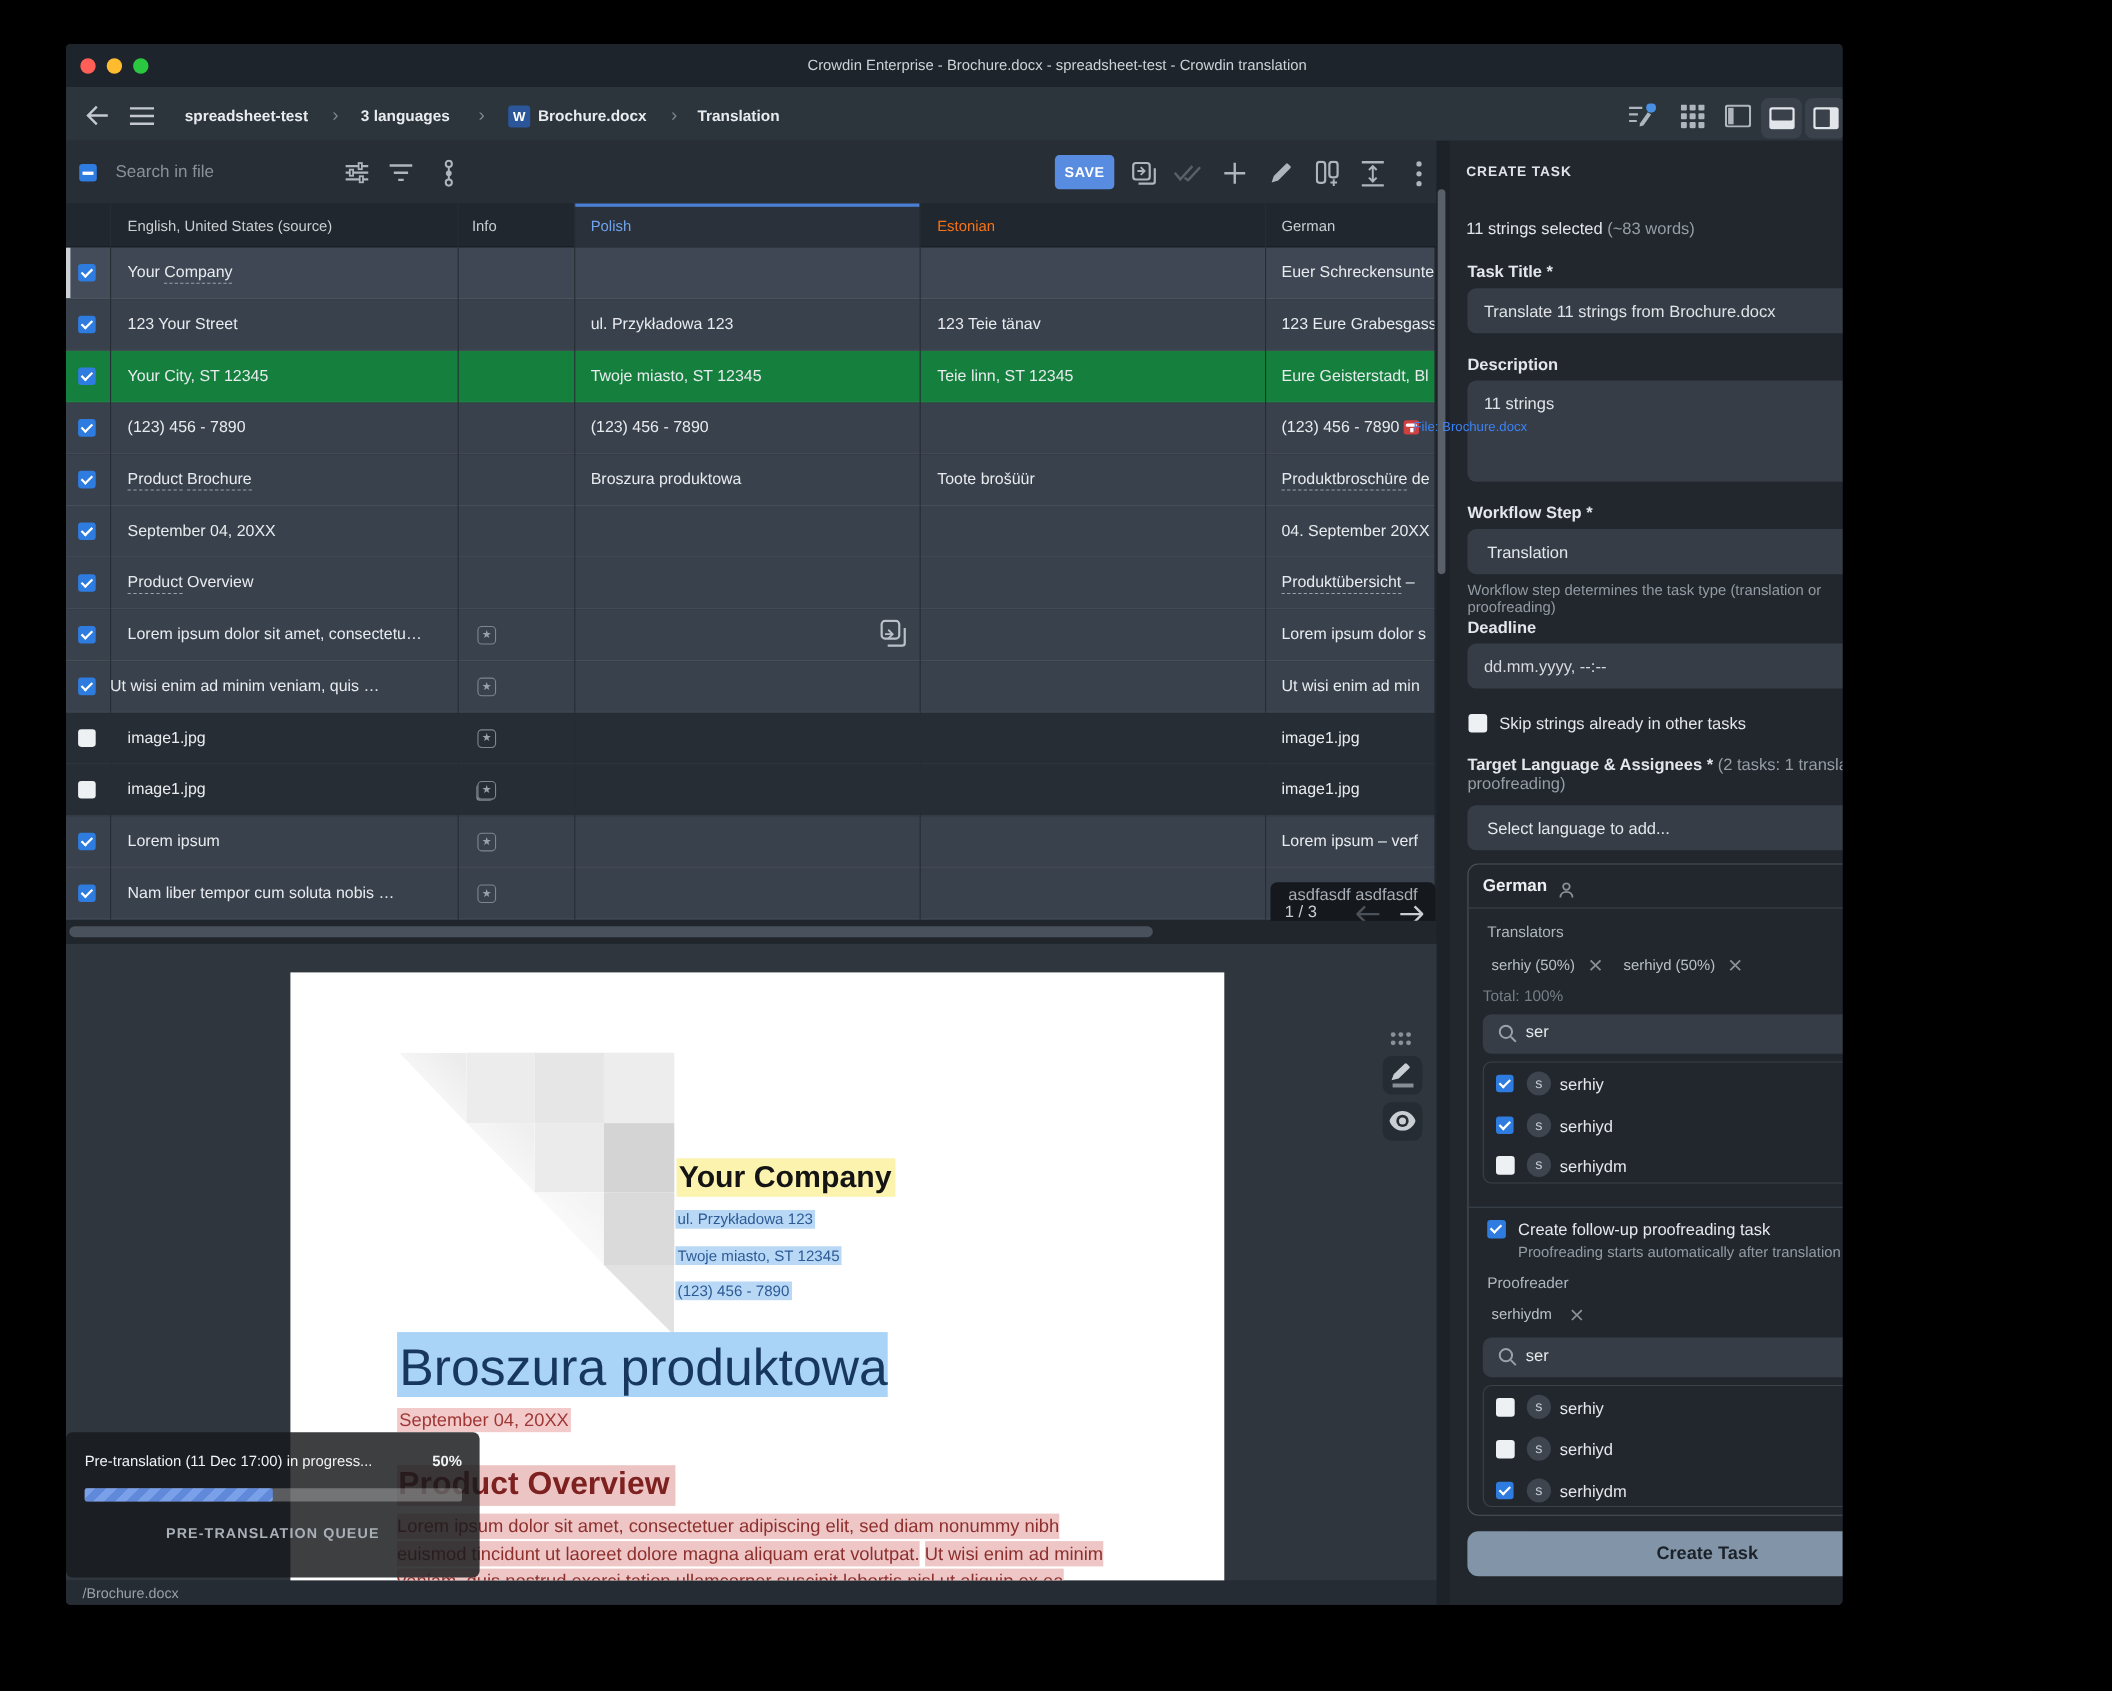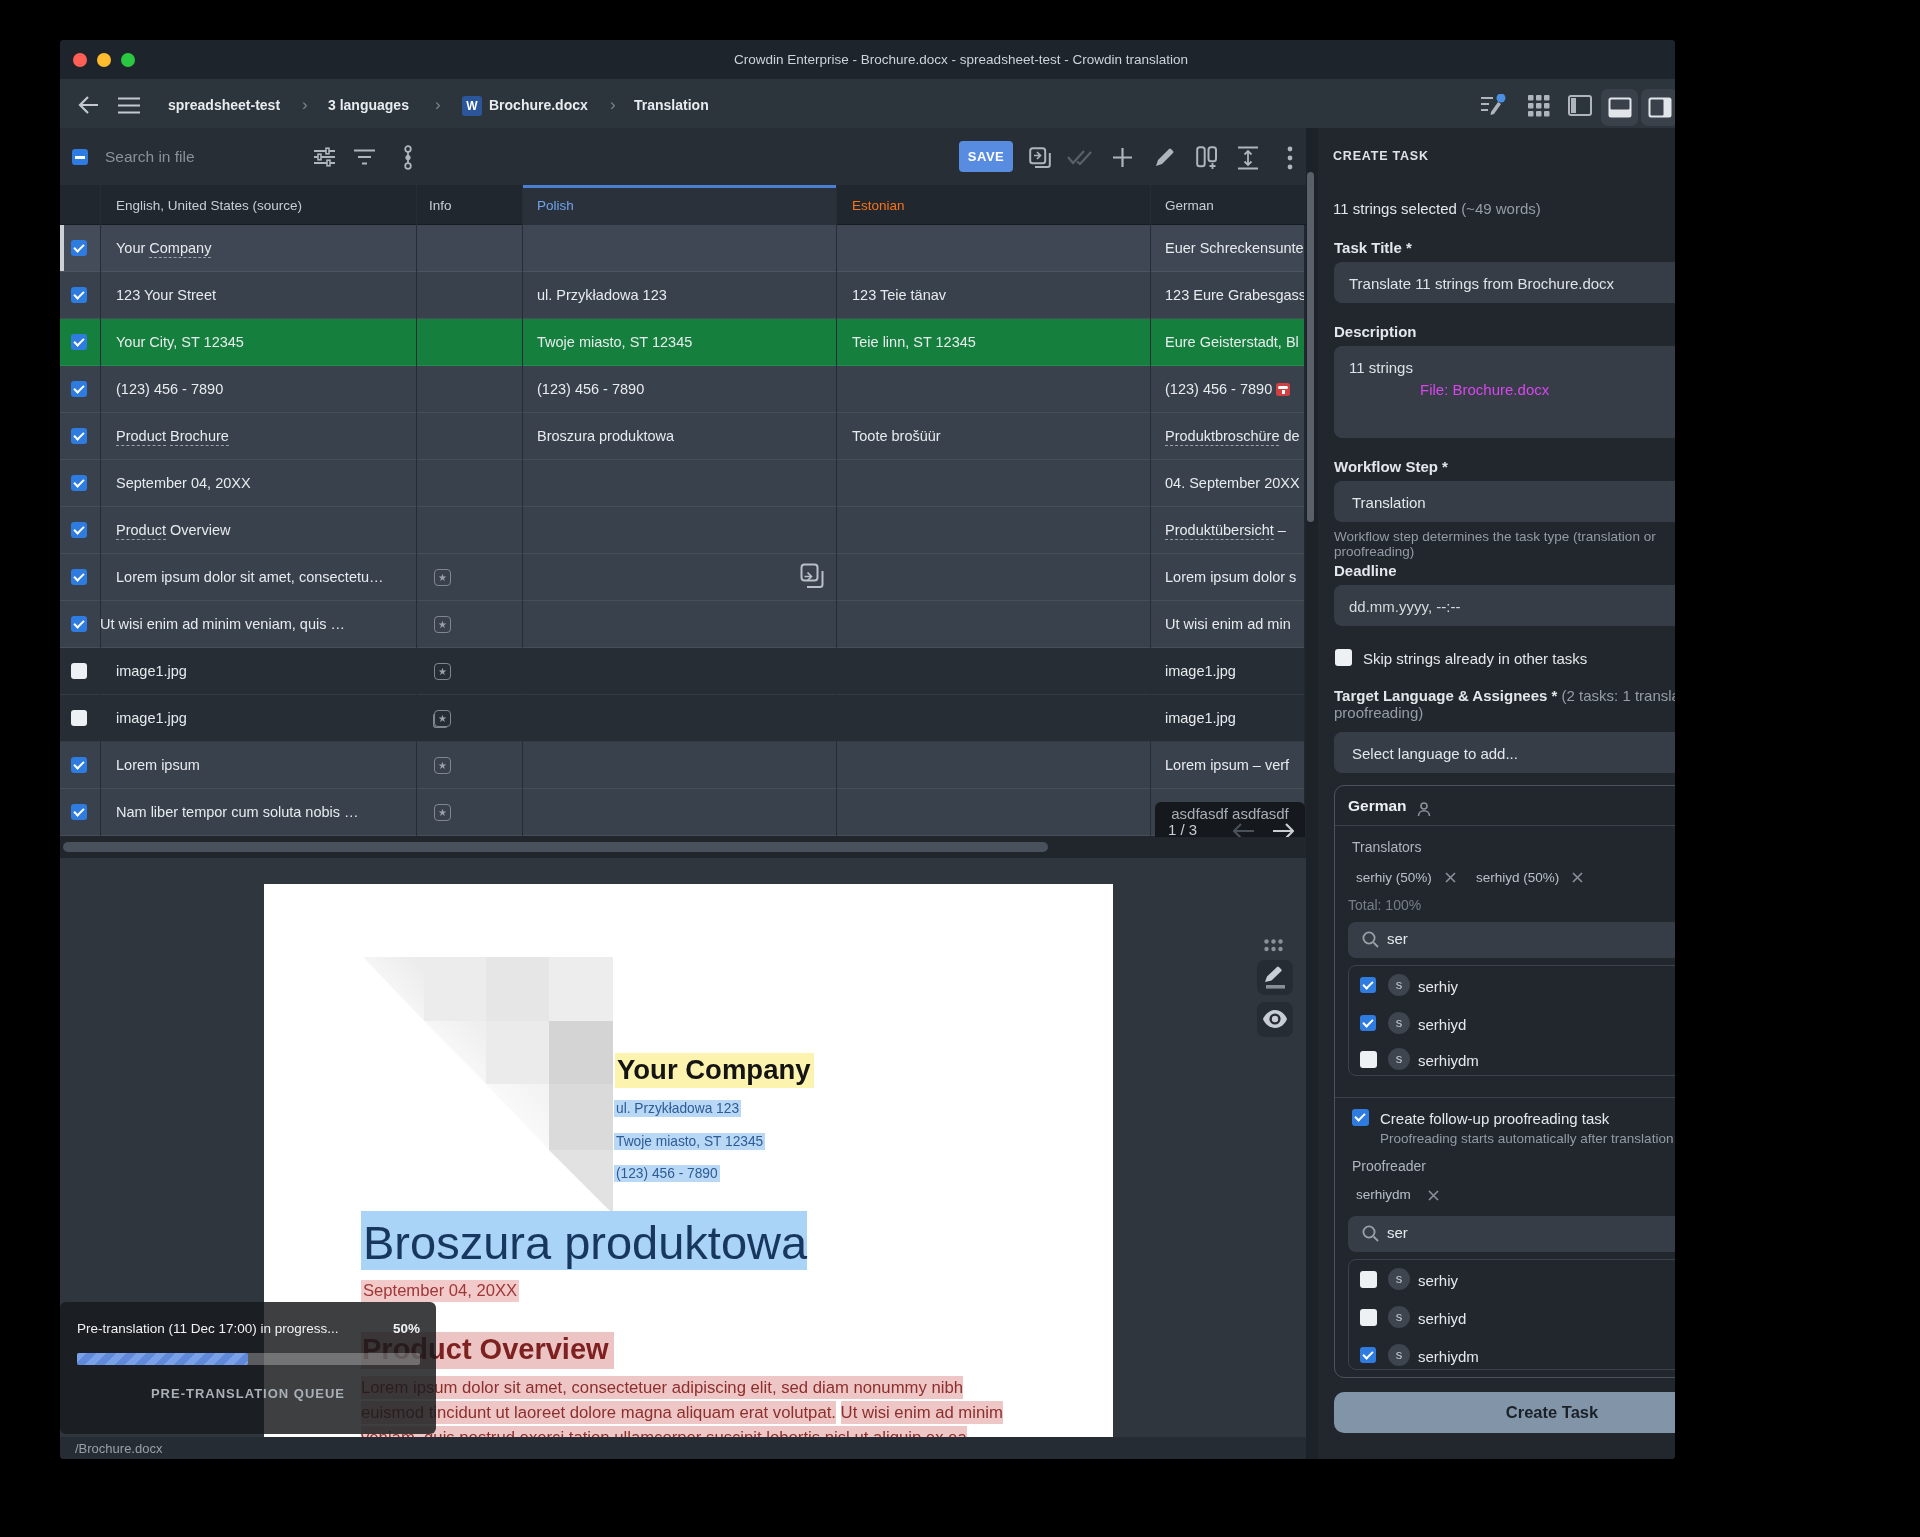--- a/index.html
+++ b/index.html
@@ -372,28 +372,28 @@
   <div class="a" style="left:1246px;top:88px;width:12px;height:1331px;background:#1d2228"></div>
   <div class="a" style="left:1247px;top:132px;width:7px;height:350px;background:#596069;border-radius:4px"></div>
 
   <div class="a" style="left:1258px;top:88px;width:468px;height:1331px;background:#22272e"></div>
   <div id="panel">
     <div class="a" style="left:1273px;top:109px;font-size:12.5px;font-weight:bold;letter-spacing:.8px;color:#dfe3e8">CREATE TASK</div>
     <svg class="a" style="left:1670px;top:104px" width="22" height="22" viewBox="0 0 22 22">
         <path d="M13 2l7 7-3 1-4 4-1 4-8-8 4-1 4-4zM7 15l-5 5" fill="none" stroke="#c3c9cf" stroke-width="1.8" stroke-linejoin="round"></path>
       </svg>
     <div class="a" style="left:1702px;top:106px;font-size:12px;color:#8a9199">▾</div>
-    <div class="a" style="left:1273px;top:160px;font-size:15px;color:#e2e6ea">11 strings selected <span style="color:#959da6">(~49 words)</span></div>
+    <div class="a" style="left:1273px;top:160px;font-size:15px;color:#e2e6ea">11 strings selected <span style="color:#959da6">(~83 words)</span></div>
     <div class="lbl" style="left:1274px;top:199px">Task Title *</div>
     <div class="inp" style="left:1274px;top:222px;width:438px;height:41px"></div>
     <div class="a" style="left:1289px;top:235px;font-size:15px;color:#dfe3e7">Translate 11 strings from Brochure.docx</div>
     <div class="lbl" style="left:1274px;top:283px">Description</div>
     <div class="inp" style="left:1274px;top:306px;width:438px;height:92px"></div>
     <div class="a" style="left:1289px;top:319px;font-size:15px;color:#dfe3e7">11 strings</div>
-    <div class="a" style="left:1360px;top:341px;font-size:15px;color:#d946ef">File: Brochure.docx</div>
+    <div class="a" style="left:1225px;top:341px;font-size:12px;color:#3b82f6">File: Brochure.docx</div>
     <svg class="a" style="left:1698px;top:384px" width="10" height="10" viewBox="0 0 10 10">
         <path d="M9 1L1 9M9 5.5L5.5 9" stroke="#8a9199" stroke-width="1.3"></path>
       </svg>
     <div class="lbl" style="left:1274px;top:418px">Workflow Step *</div>
     <div class="inp" style="left:1274px;top:441px;width:438px;height:41px"></div>
     <div class="a" style="left:1292px;top:454px;font-size:15px;color:#e3e7eb">Translation</div>
     <svg class="a" style="left:1688px;top:457px" width="14" height="9" viewBox="0 0 14 9">
         <path d="M1 1l6 6 6-6" fill="none" stroke="#c3c9cf" stroke-width="2"></path>
       </svg>
     <div class="hlp" style="left:1274px;top:489px">Workflow step determines the task type (translation or proofreading)</div>

